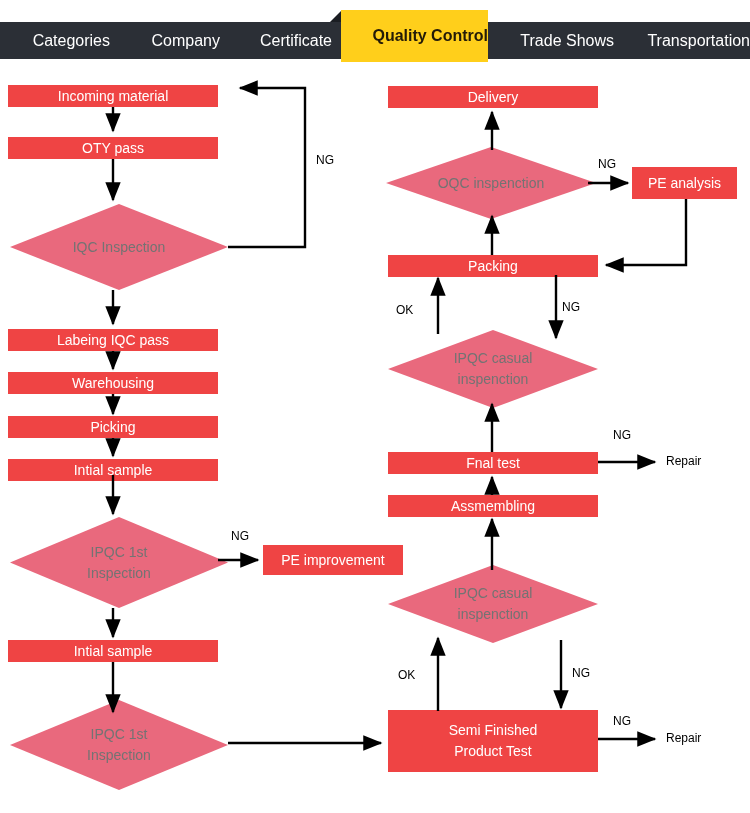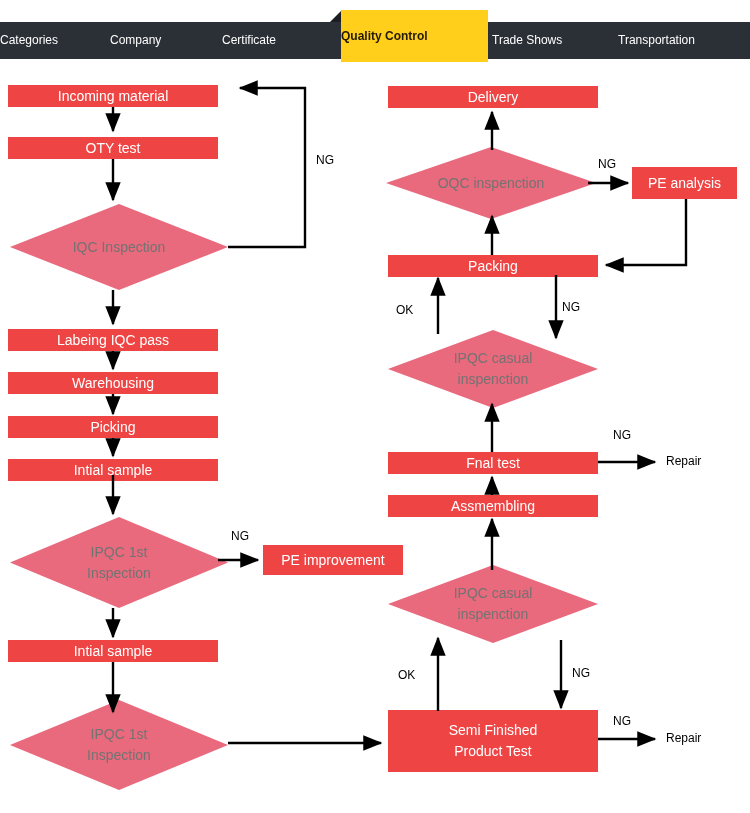--- a/index.html
+++ b/index.html
@@ -22,22 +22,22 @@
     left: 0; top: 22px;
     width: 750px; height: 37px;
     background: #2b2f36;
   }
   .nav-item {
     position: absolute;
     top: 22px;
     height: 37px;
     line-height: 37px;
     color: #ffffff;
-    font-size: 12px;
-    text-align: left;
+    font-size: 16px;
+    text-align: right;
     white-space: nowrap;
     cursor: pointer;
   }
   .nav-item.active {
     top: 10px;
     height: 52px;
     line-height: 52px;
     background: #ffcf1b;
     color: #231a08;
     font-weight: bold;
@@ -165,21 +165,21 @@
       <line x1="588" y1="183" x2="628" y2="183" marker-end="url(#ah)"></line>
 
       <path d="M686,199 L686,265 L606,265" marker-end="url(#ah)"></path>
 
       <line x1="492" y1="150" x2="492" y2="112" marker-end="url(#ah)"></line>
     </g>
   </svg>
 
   <div class="node box" style="left:8px;top:85px;width:210px;height:22px;">Incoming material</div>
 
-  <div class="node box" style="left:8px;top:137px;width:210px;height:22px;">OTY test</div>
+  <div class="node box" style="left:8px;top:137px;width:210px;height:22px;">OTY pass</div>
 
   <div class="node diamond" style="left:10px;top:204px;width:218px;height:86px;">
     <span class="dia-shape"></span>
     <span class="dia-label">IQC Inspection</span>
   </div>
 
   <div class="node box" style="left:8px;top:329px;width:210px;height:22px;">Labeing IQC pass</div>
 
   <div class="node box" style="left:8px;top:372px;width:210px;height:22px;">Warehousing</div>
 

